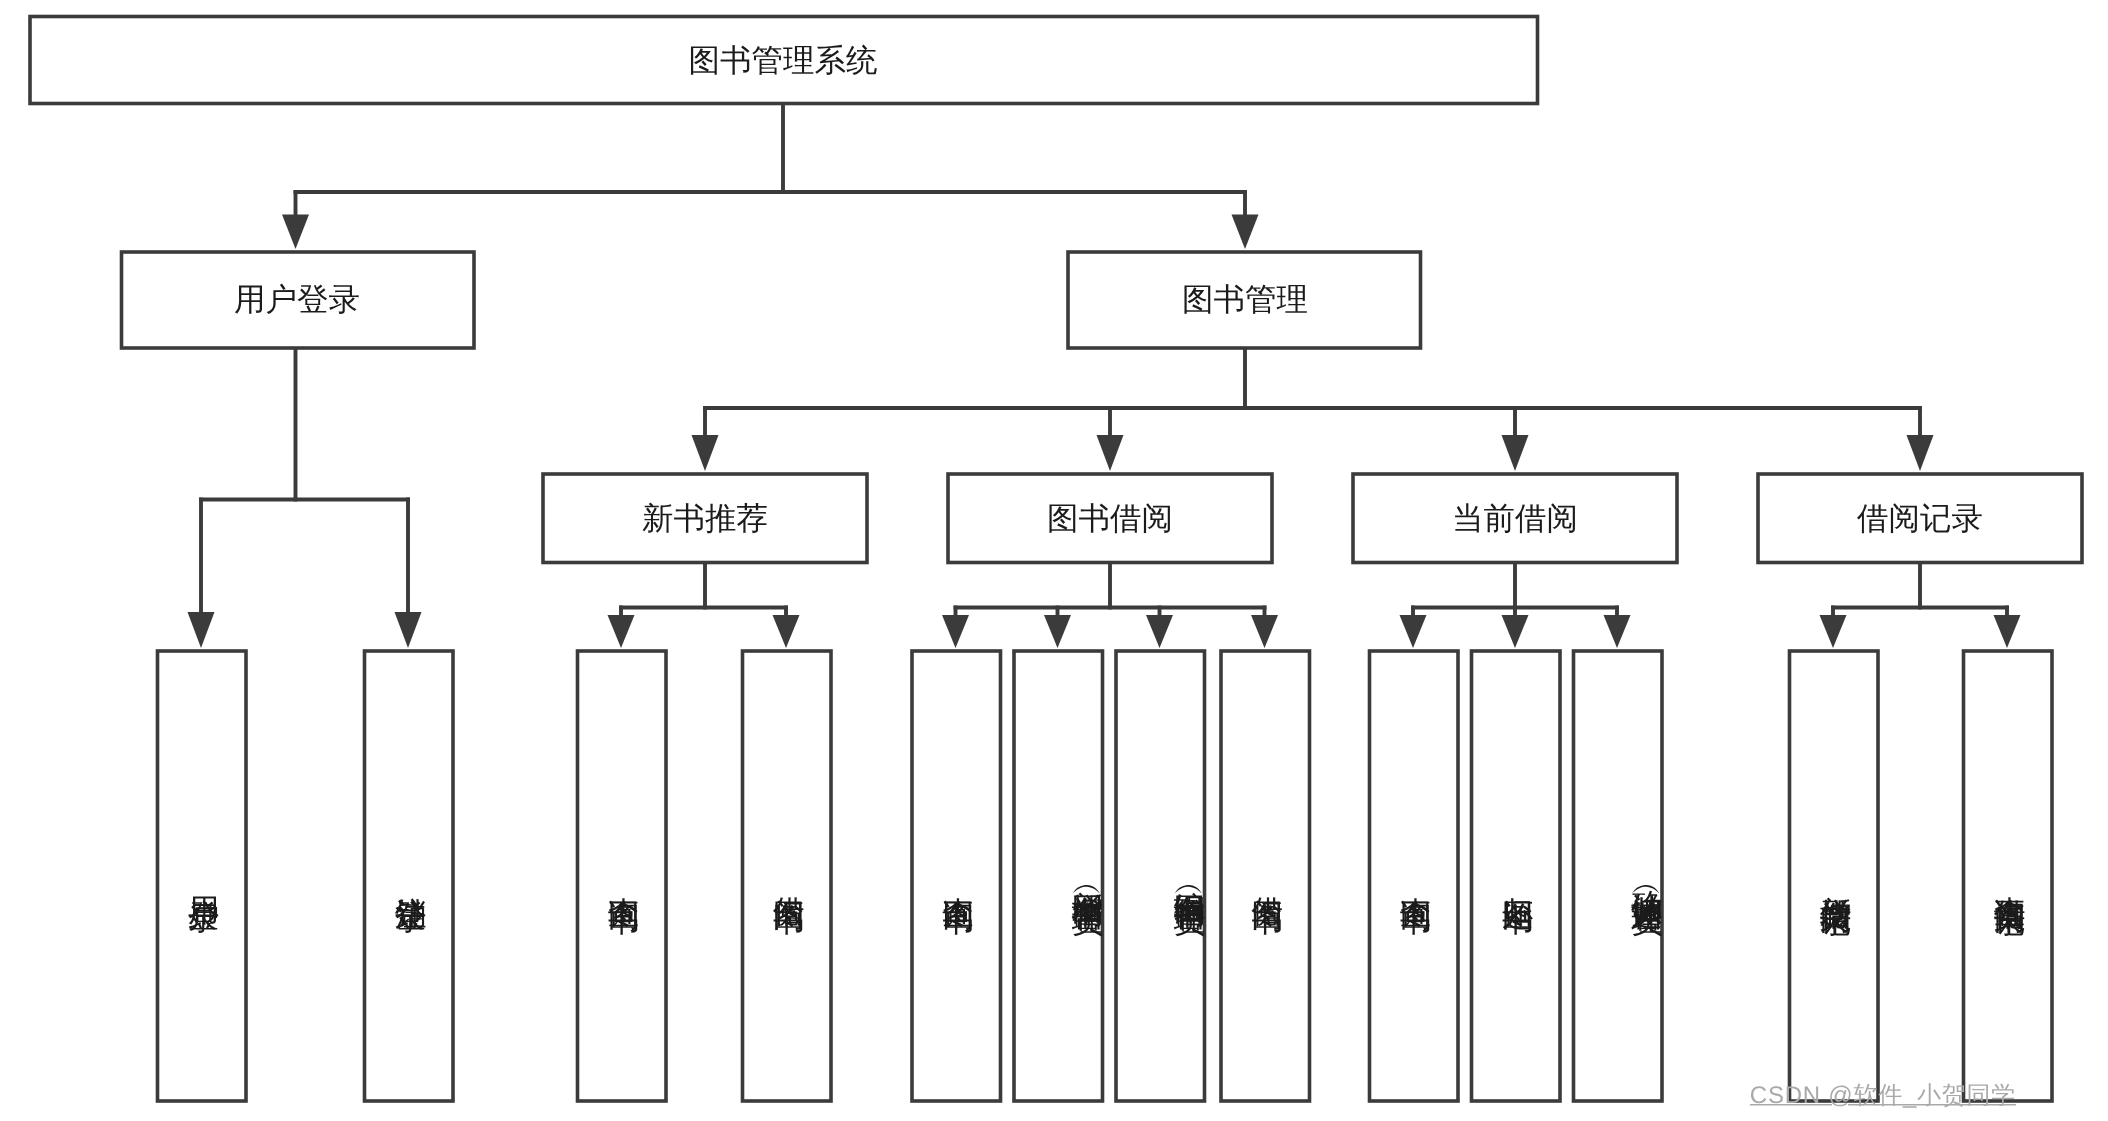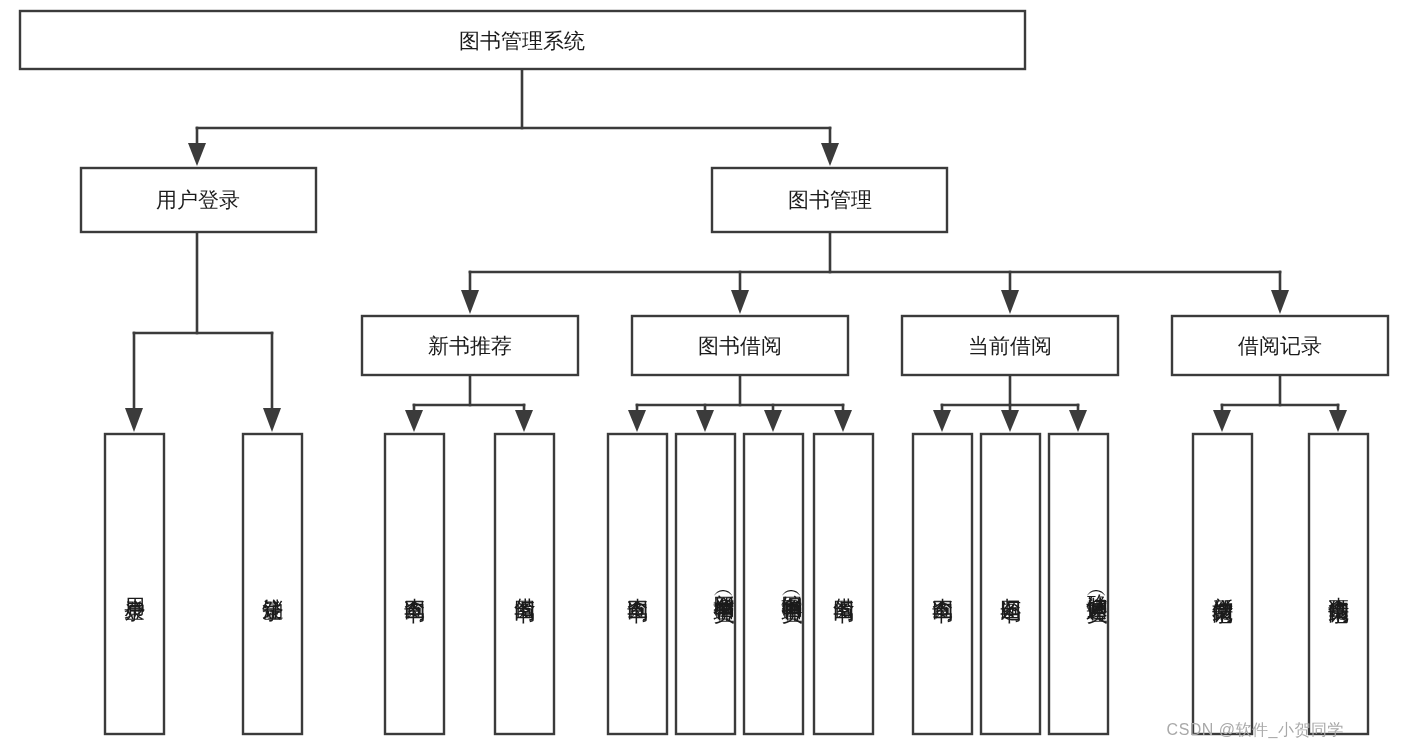--- a/index.html
+++ b/index.html
@@ -66,20 +66,21 @@
   }
   .watermark {
     position: absolute;
     right: 10px;
     bottom: 6px;
     font-family: "Liberation Sans", "DejaVu Sans", sans-serif;
     font-size: 16px;
     color: #a9a9a9;
     white-space: nowrap;
     letter-spacing: 0.5px;
+    text-decoration: underline;
   }
 </style>
 </head>
 <body>
 
 <div id="diagram-root">
 
   <svg class="tree-canvas" viewBox="0 0 1405 747">
 
     <g>

